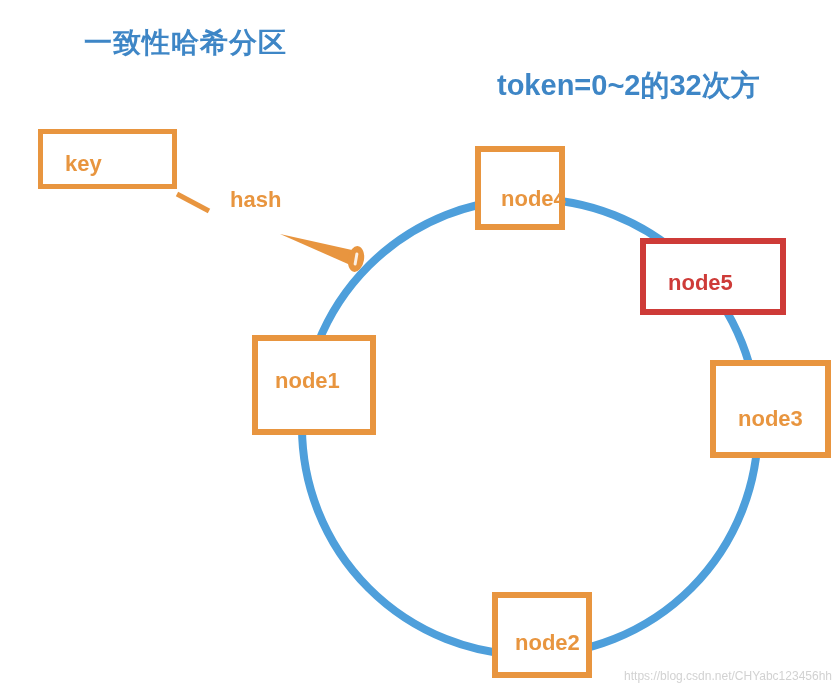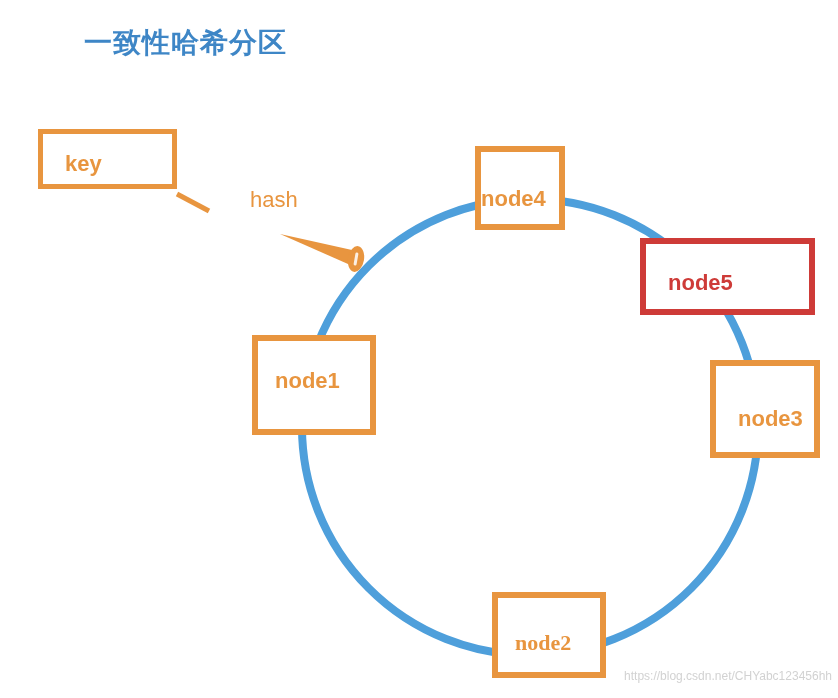--- a/index.html
+++ b/index.html
@@ -81,36 +81,35 @@
   .key-box {
     left: 38px; top: 129px;
     width: 139px; height: 60px;
     border-width: 5px;
   }
   .key-box span { left: 22px; top: 17px; }
   .hash-label {
     position: absolute;
     left: 230px; top: 187px;
     font-size: 22px;
-    font-weight: normal;
+    font-weight: bold;
     color: var(--orange, #E8953F);
     z-index: 2;
     white-space: nowrap;
-    margin-left: 20px;
   }
   .node1 { left: 252px; top: 335px; width: 124px; height: 100px; }
   .node1 span { left: 17px; top: 27px; }
-  .node2 { left: 492px; top: 592px; width: 114px; height: 86px; font-family: Liberation Serif, serif; }
+  .node2 { left: 492px; top: 592px; width: 100px; height: 86px; }
   .node2 span { left: 17px; top: 32px; }
-  .node3 { left: 710px; top: 360px; width: 110px; height: 98px; }
+  .node3 { left: 710px; top: 360px; width: 121px; height: 98px; }
   .node3 span { left: 22px; top: 40px; }
   .node4 { left: 475px; top: 146px; width: 90px; height: 84px; }
-  .node4 span { left: 0; top: 34px; }
+  .node4 span { left: 20px; top: 34px; }
   .node5 {
-    left: 640px; top: 238px; width: 175px; height: 77px;
+    left: 640px; top: 238px; width: 146px; height: 77px;
     border-color: var(--red, #CE3B38);
   }
   .node5 span { left: 22px; top: 26px; color: var(--red, #CE3B38); }
   .watermark {
     position: absolute;
     right: 6px;
     top: 669px;
     font-size: 12px;
     color: var(--watermark-gray, #D2D2D2);
     mix-blend-mode: multiply;
@@ -128,20 +127,21 @@
     <line class="conn" x1="177" y1="194" x2="209" y2="211"></line>
     <polygon class="needle" points="280,234 352,250 348,264"></polygon>
     <g transform="rotate(10 356 259)">
       <ellipse class="pin" cx="356" cy="259" rx="8" ry="13"></ellipse>
       <line class="pin-highlight" x1="356" y1="254" x2="356" y2="264"></line>
     </g>
   </svg>
 
   <div class="title">一致性哈希分区</div>
 
+  <div class="token">token=0~2的32次方</div>
 
   <div class="box key-box">
     <span>key</span>
   </div>
 
   <div class="hash-label">hash</div>
 
   <div class="box node1">
     <span>node1</span>
   </div>

